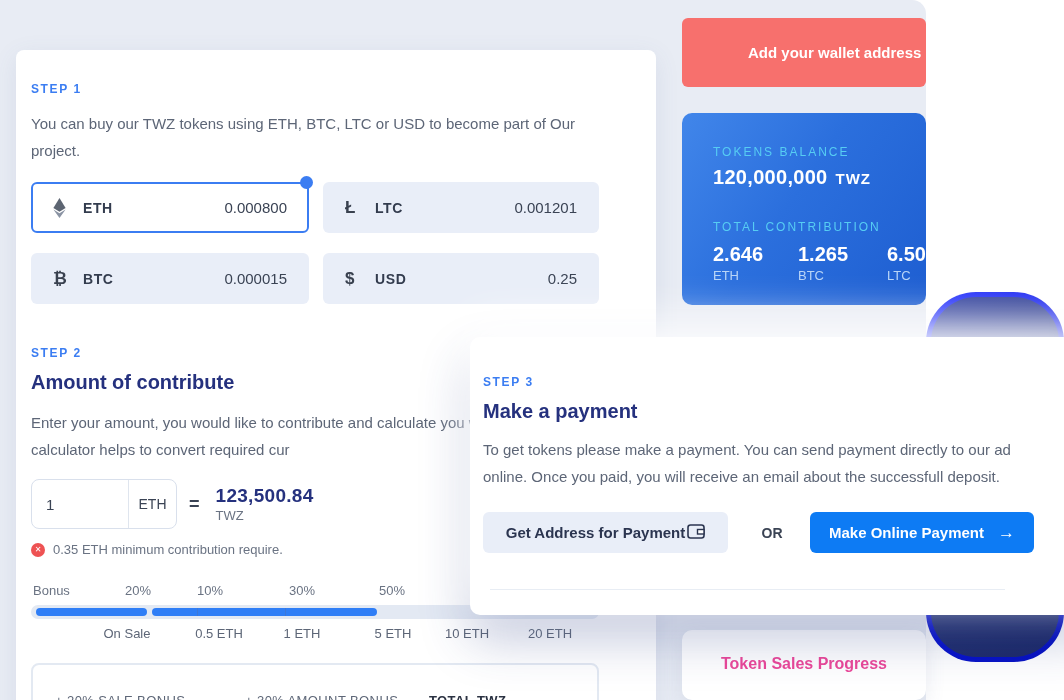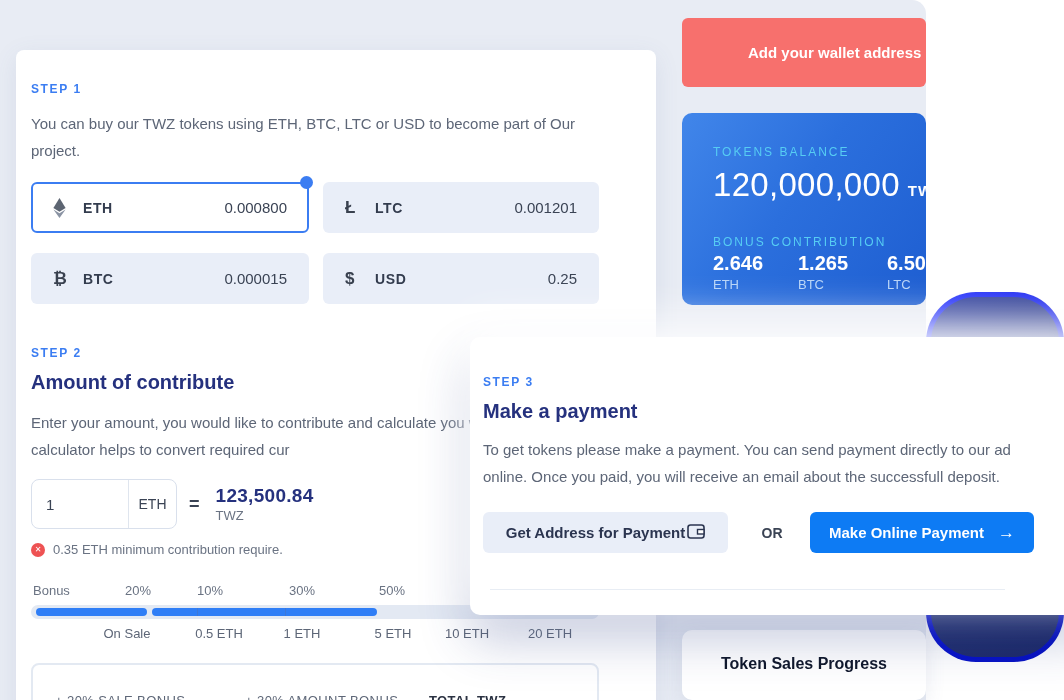--- a/index.html
+++ b/index.html
@@ -65,31 +65,31 @@
   
   .alert-banner { position:absolute; left:682px; top:18px; width:244px; height:69px; background:#f7706d;
                   border-radius:6px; color:#ffffff; font-size:15px; font-weight:bold; line-height:69px;
                   padding-left:66px; white-space:nowrap; overflow:hidden; cursor:pointer; }
 
   .balance-card { position:absolute; left:682px; top:113px; width:244px; height:192px; border-radius:10px;
                   background:linear-gradient(125deg,#4186ea 0%,#2b6fdd 45%,#1e5ed1 100%);
                   padding:32px 0 0 31px; overflow:hidden; }
   .cyan-label { font-size:12px; font-weight:normal; letter-spacing:2px; color:#56cdf3; white-space:nowrap; }
   .balance-value-row { margin-top:7px; display:flex; align-items:baseline; white-space:nowrap; }
-  .balance-value { font-size:33px; font-weight:normal; color:#ffffff; letter-spacing:.3px; }
+  .balance-value { font-size:20px; font-weight:bold; color:#ffffff; letter-spacing:.3px; }
   .balance-unit { margin-left:8px; font-size:15px; font-weight:bold; color:#ffffff; letter-spacing:1px; }
   .contrib-label { margin-top:31px; }
-  .contrib-row { margin-top:3px; display:flex; white-space:nowrap; }
+  .contrib-row { margin-top:9px; display:flex; white-space:nowrap; }
   .contrib-col { width:85px; flex:none; }
   .contrib-value { font-size:20px; font-weight:bold; color:#ffffff; }
   .contrib-unit { margin-top:2px; font-size:13px; color:#b9d5f7; }
 
   .sales-card { position:absolute; left:682px; top:630px; width:244px; height:70px; background:#ffffff;
                 border-radius:10px; box-shadow:0 6px 20px rgba(80,100,150,.12); text-align:center; }
-  .sales-title { margin-top:25px; font-size:16px; font-weight:bold; color:#0f172a; }
+  .sales-title { margin-top:25px; font-size:16px; font-weight:bold; color:#ec4899; }
 
   
   .navy-shape { position:absolute; left:926px; top:292px; width:138px; height:370px; border-radius:50px;
                 background:linear-gradient(140deg,#2f3cff 0%,#0a14d6 55%,#0510c0 100%); }
   .navy-inner { position:absolute; inset:5px; border-radius:45px;
                 background:linear-gradient(150deg,#3b4aa4 0%,#273576 55%,#1c2968 100%); }
 
   
   .modal { position:absolute; left:470px; top:337px; width:628px; height:278px; background:#ffffff;
            border-radius:10px; padding:38px 0 0 13px; overflow:hidden;
@@ -200,21 +200,21 @@
   </div>
 
   <div class="alert-banner">Add your wallet address before buying</div>
 
   <div class="balance-card">
     <div class="cyan-label">TOKENS BALANCE</div>
     <div class="balance-value-row">
       <span class="balance-value">120,000,000</span>
       <span class="balance-unit">TWZ</span>
     </div>
-    <div class="cyan-label contrib-label">BONUS CONTRIBUTION</div>
+    <div class="cyan-label contrib-label">TOTAL CONTRIBUTION</div>
     <div class="contrib-row">
       <div class="contrib-col">
         <div class="contrib-value">2.646</div>
         <div class="contrib-unit">ETH</div>
       </div>
       <div class="contrib-col" style="width:89px">
         <div class="contrib-value">1.265</div>
         <div class="contrib-unit">BTC</div>
       </div>
       <div class="contrib-col">

